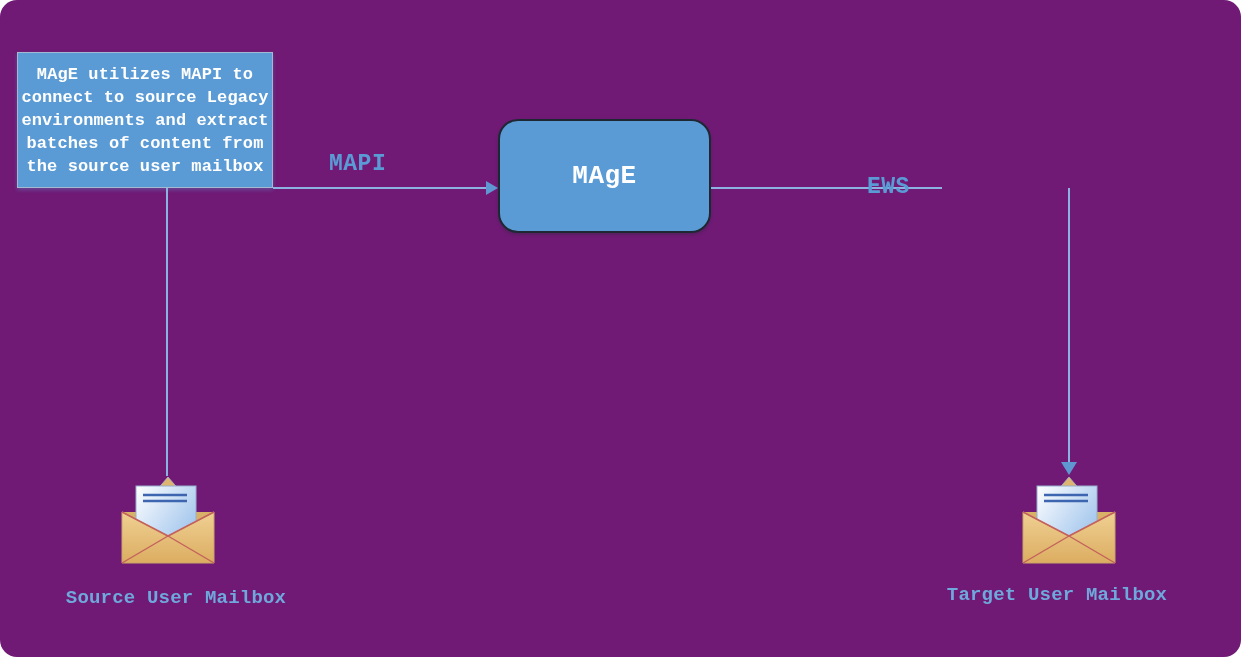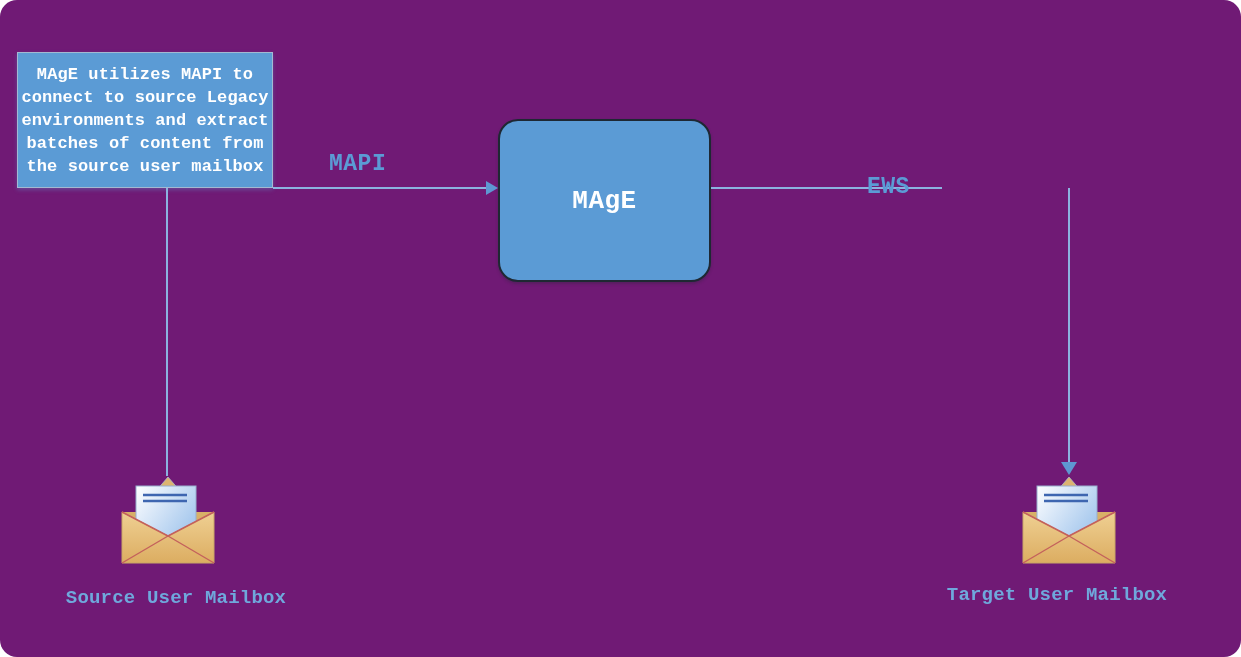--- a/index.html
+++ b/index.html
@@ -35,21 +35,21 @@
     font-weight: 600;
     text-align: center;
     white-space: pre-line;
     letter-spacing: 0.1px;
   }
 
   
   #center-box {
     position: absolute;
     left: 498px; top: 119px;
-    width: 213px; height: 163px;
+    width: 213px; height: 114px;
     background: #5B9BD5;
     border: 2px solid #1E2833;
     border-radius: 20px;
     box-sizing: border-box;
     display: flex;
     align-items: center;
     justify-content: center;
     box-shadow: 0 2px 3px rgba(30,40,51,0.30);
   }
   #center-box .node-label {

